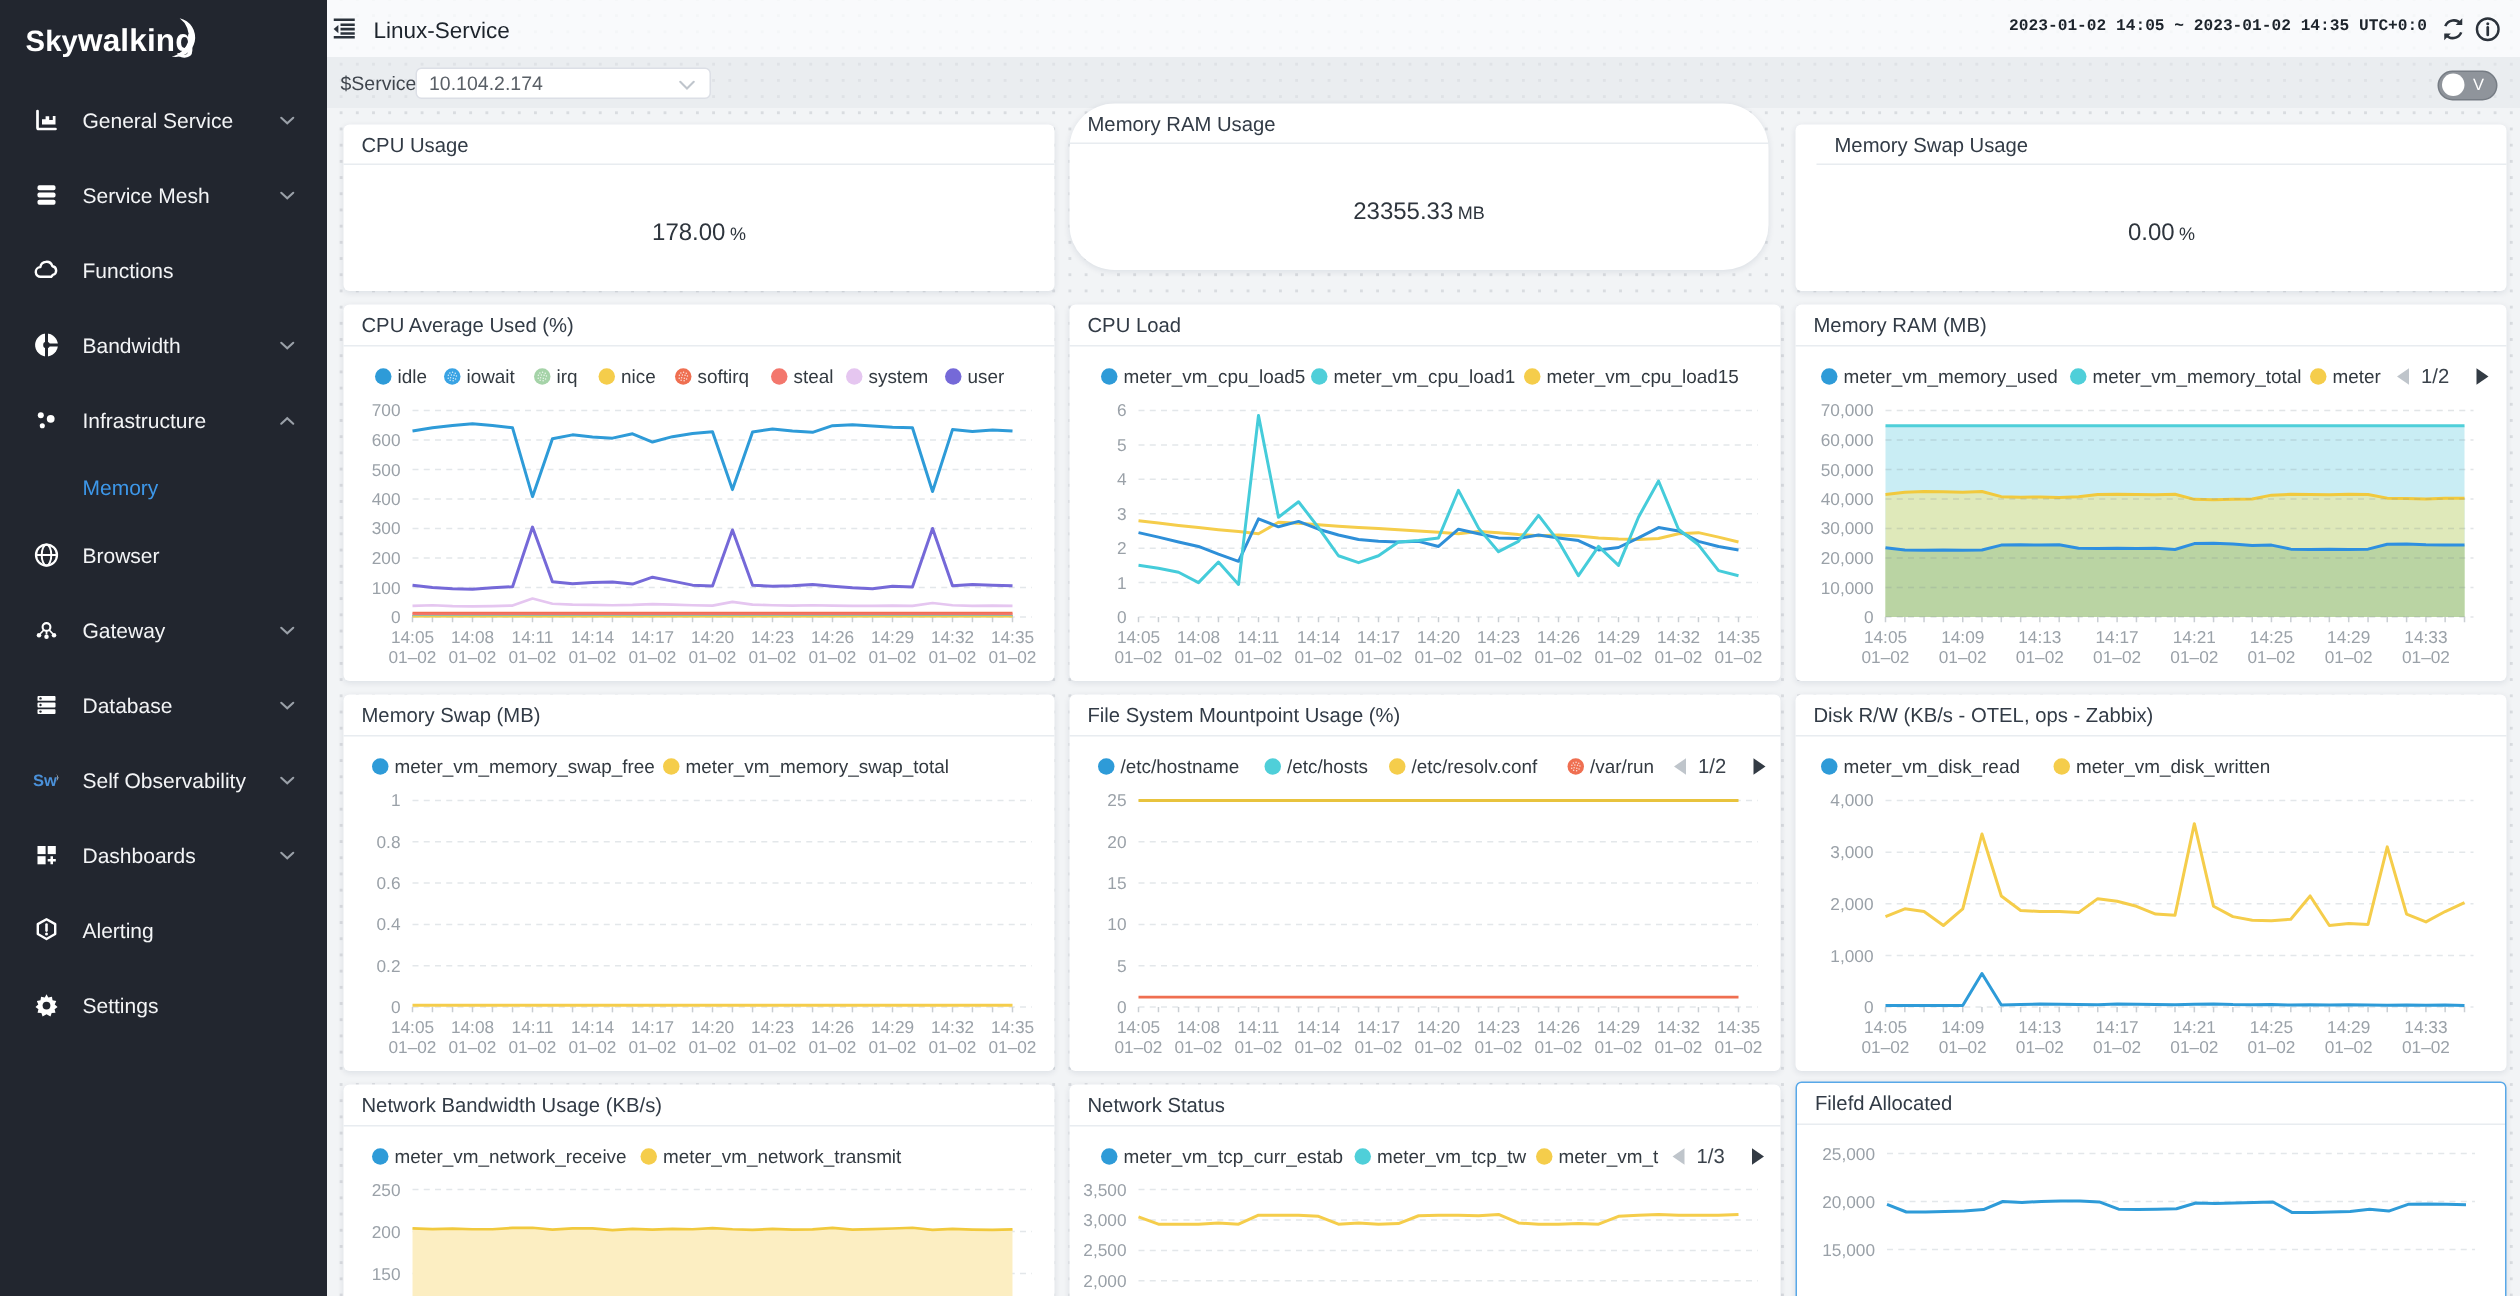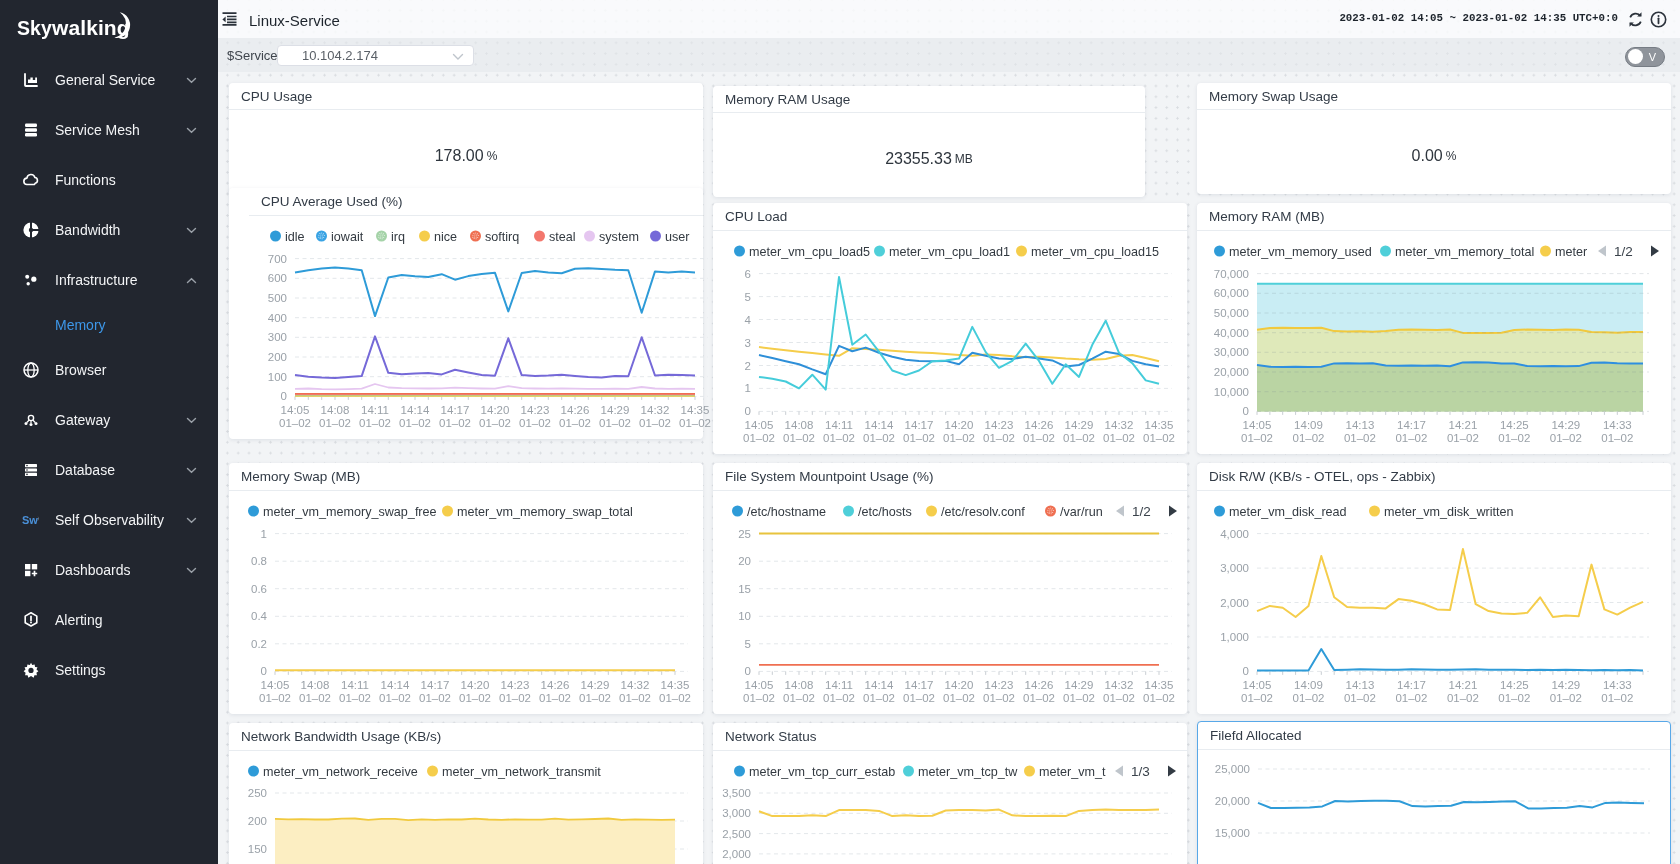--- a/index.html
+++ b/index.html
@@ -14,21 +14,21 @@
  background-image:radial-gradient(circle,#d9dce0 0.95px,rgba(0,0,0,0) 1.15px);background-size:10.8px 10.8px;background-position:4px 5px}
 .topbar{position:absolute;left:0;top:0;width:1462px;height:38px;background:rgba(250,251,252,0.82)}
 .fold{position:absolute;left:4px;top:12px}
 .title{position:absolute;left:31px;top:11.5px;font-size:15px;font-weight:500;color:#1d242c}
 .time{position:absolute;right:62px;top:12px;font-family:"Liberation Mono",monospace;font-size:10.8px;font-weight:700;color:#1d242c;letter-spacing:0px}
 .tbi{position:absolute;top:11px}
 .topbar svg.tbi:nth-of-type(2){right:36px}
 .topbar svg.tbi:nth-of-type(3){right:13px}
 .toolbar{position:absolute;left:0;top:38px;width:1462px;height:34px;background:rgba(228,231,235,0.55)}
 .svclab{position:absolute;left:9px;top:10px;font-size:13px;color:#3f454d}
-.select{position:absolute;left:59px;top:6.5px;width:197px;height:21px;background:#fff;border:1px solid #dcdfe6;border-radius:4px;font-size:13px;color:#5a6067;line-height:19px;padding-left:24px}
+.select{position:absolute;left:59px;top:6.5px;width:197px;height:21px;background:#fff;border:1px solid #dcdfe6;border-radius:4px;font-size:13px;color:#5a6067;line-height:19px;padding-left:8px}
 .toggle{position:absolute;right:15px;top:8.5px;width:40px;height:20px;background:#8f949b;border:1px solid #767c84;border-radius:10px}
 .knob{position:absolute;left:1.5px;top:1.5px;width:15px;height:15px;background:#fff;border-radius:50%}
 .toggle span{position:absolute;right:8px;top:3px;color:#fff;font-size:11px}
 .card{position:absolute;background:#fff;border-radius:4px;box-shadow:0 1px 4px rgba(16,36,66,0.09)}
 .chd{border-bottom:1px solid #e8ecf0;font-size:13.5px;color:#323b46;padding-left:12px;display:flex;align-items:center}
 .val{height:82px;display:flex;align-items:center;justify-content:center;font-size:16px;color:#2e353d;padding-top:9px}
 .unit{font-size:12px;margin-left:3px}
 svg text{font-family:"Liberation Sans",sans-serif}
 </style></head><body>
 <aside>
@@ -163,29 +163,29 @@
         </svg></div>
       <div class="toggle">
         <div class="knob"></div>
         <span>V</span>
       </div>
     </div>
     <div class="card" style="left:11px;top:83px;width:474px;height:111px;">
       <div class="chd" style="height:27px">CPU Usage</div>
       <div class="val">178.00<span class="unit">%</span></div>
     </div>
-    <div class="card" style="left:495px;top:86px;width:432px;height:111px;">
+    <div class="card" style="left:495px;top:69px;width:466px;height:111px;border-radius:30px;">
       <div class="chd" style="height:27px">Memory RAM Usage</div>
       <div class="val">23355.33<span class="unit">MB</span></div>
     </div>
-    <div class="card" style="left:979px;top:83px;width:474px;height:111px;">
+    <div class="card" style="left:979px;top:83px;width:474px;height:111px;padding-left:14px;">
       <div class="chd" style="height:27px">Memory Swap Usage</div>
       <div class="val">0.00<span class="unit">%</span></div>
     </div>
-    <div class="card" style="left:11px;top:188px;width:474px;height:251px;padding-left:20px;">
+    <div class="card" style="left:11px;top:203px;width:474px;height:251px;">
       <div class="chd" style="height:28px">CPU Average Used (%)</div>
       <svg width="474" height="222" viewBox="0 0 474 222" style="display:block">
         <circle cx="26.5" cy="20" r="5.5" fill="#2e9bd8"></circle>
         <text x="36" y="24.5" font-size="12.6" fill="#333a41">idle</text>
         <circle cx="72.5" cy="20" r="5.5" fill="#39a3e4"></circle>
         <circle cx="69.9" cy="19.2" r="0.5" fill="#fff" fill-opacity="0.8"></circle>
         <circle cx="70.9" cy="17.6" r="0.5" fill="#fff" fill-opacity="0.8"></circle>
         <circle cx="72.7" cy="17.1" r="0.5" fill="#fff" fill-opacity="0.8"></circle>
         <circle cx="74.5" cy="17.8" r="0.5" fill="#fff" fill-opacity="0.8"></circle>
         <circle cx="75.3" cy="19.6" r="0.5" fill="#fff" fill-opacity="0.8"></circle>

